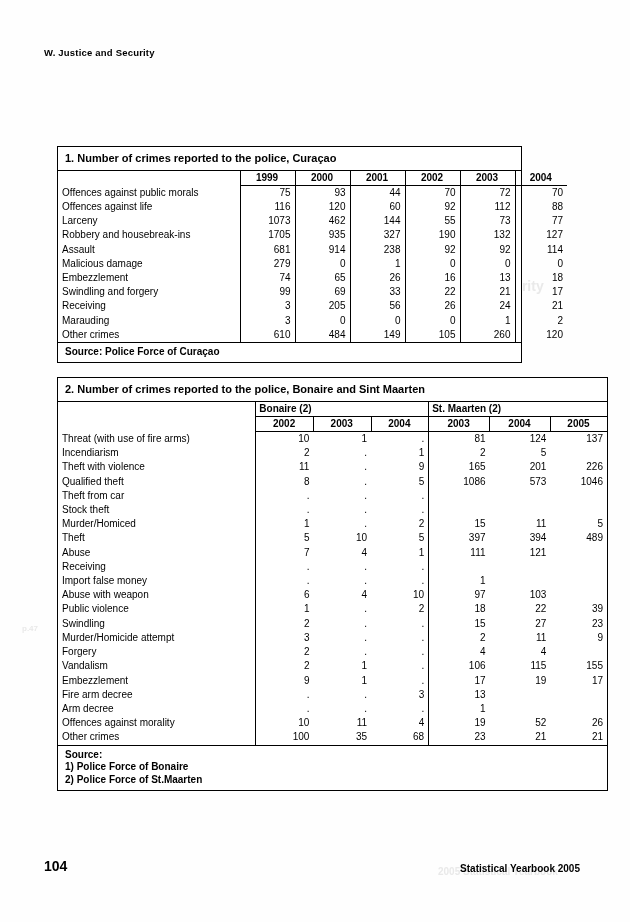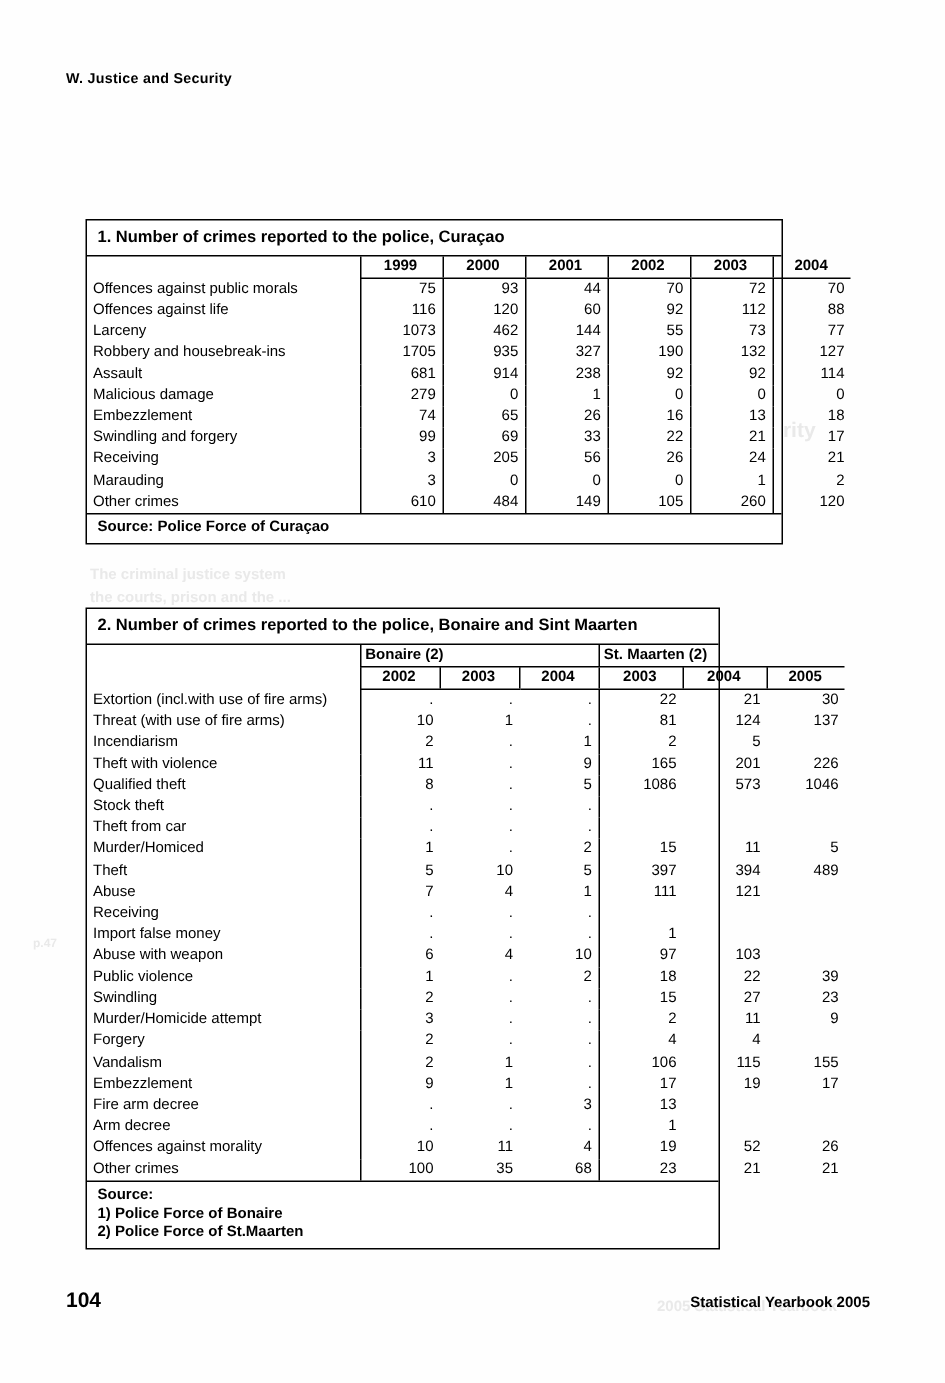--- a/index.html
+++ b/index.html
@@ -267,21 +267,21 @@
             <td class="num vl-left">120</td>
           </tr>
         </tbody>
     </table>
 
     <div class="src">
       <div>Source: Police Force of Curaçao</div>
     </div>
   </div>
 
-  <div class="tbl-wrap" style="left:57px; top:377px; width:423px;margin-top:28px;">
+  <div class="tbl-wrap" style="left:57px; top:377px; width:551px;">
     <div class="tbl-title">2. Number of crimes reported to the police, Bonaire and Sint Maarten</div>
 
     <table class="data">
       <colgroup>
         <col style="width:182px">
         <col style="width:53px">
           <col style="width:53px">
           <col style="width:53px">
         <col style="width:56px">
           <col style="width:56px">
@@ -298,29 +298,20 @@
           <th class="yr vl-left hl-bot">2002</th>
           <th class="yr vl-left hl-bot">2003</th>
           <th class="yr vl-left hl-bot">2004</th>
           <th class="yr vl-left hl-bot">2003</th>
           <th class="yr vl-left hl-bot">2004</th>
           <th class="yr vl-left hl-bot">2005</th>
         </tr>
       </thead>
       <tbody id="t2body">
           <tr>
-            <td class="lbl">Extortion (incl.with use of fire arms)</td>
-            <td class="num vl-left">.</td>
-            <td class="num">.</td>
-            <td class="num">.</td>
-            <td class="num vl-left">22</td>
-            <td class="num">21</td>
-            <td class="num">30</td>
-          </tr>
-          <tr>
             <td class="lbl">Threat (with use of fire arms)</td>
             <td class="num vl-left">10</td>
             <td class="num">1</td>
             <td class="num">.</td>
             <td class="num vl-left">81</td>
             <td class="num">124</td>
             <td class="num">137</td>
           </tr>
           <tr>
             <td class="lbl">Incendiarism</td>
@@ -343,30 +334,30 @@
           <tr>
             <td class="lbl">Qualified theft</td>
             <td class="num vl-left">8</td>
             <td class="num">.</td>
             <td class="num">5</td>
             <td class="num vl-left">1086</td>
             <td class="num">573</td>
             <td class="num">1046</td>
           </tr>
           <tr>
+            <td class="lbl">Theft from car</td>
+            <td class="num vl-left">.</td>
+            <td class="num">.</td>
+            <td class="num">.</td>
+            <td class="num vl-left"></td>
+            <td class="num"></td>
+            <td class="num"></td>
+          </tr>
+          <tr>
             <td class="lbl">Stock theft</td>
-            <td class="num vl-left">.</td>
-            <td class="num">.</td>
-            <td class="num">.</td>
-            <td class="num vl-left"></td>
-            <td class="num"></td>
-            <td class="num"></td>
-          </tr>
-          <tr>
-            <td class="lbl">Theft from car</td>
             <td class="num vl-left">.</td>
             <td class="num">.</td>
             <td class="num">.</td>
             <td class="num vl-left"></td>
             <td class="num"></td>
             <td class="num"></td>
           </tr>
           <tr>
             <td class="lbl">Murder/Homiced</td>
             <td class="num vl-left">1</td>

